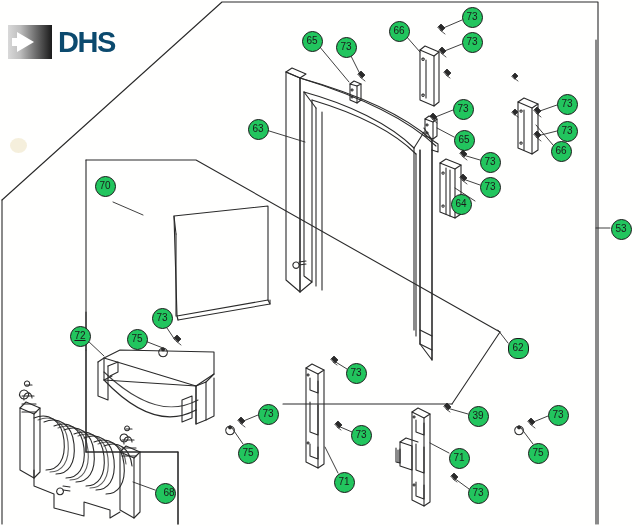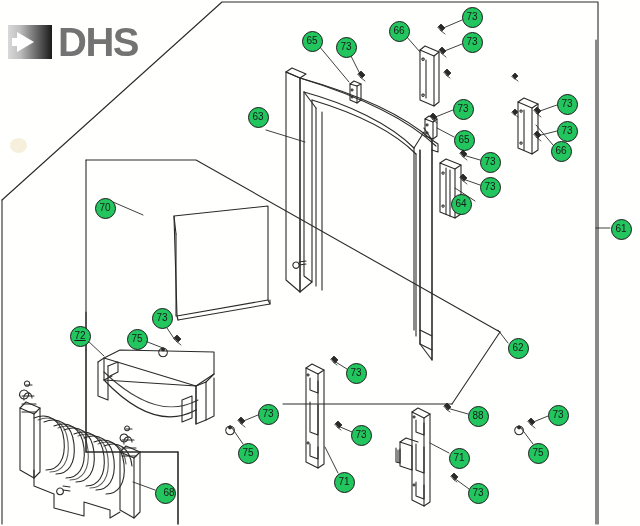--- a/index.html
+++ b/index.html
@@ -52,24 +52,24 @@
   .logo-mark .bar {
     position: absolute;
     left: 4px;
     top: 13px;
     width: 11px;
     height: 8px;
     background: #ffffff;
   }
   .logo-text {
     margin-left: 6px;
-    font-size: 40px;
+    font-size: 29px;
     font-weight: bold;
     letter-spacing: -1.5px;
-    color: #737373;
+    color: #0c4a6e;
     line-height: 34px;
     font-family: "Liberation Sans", sans-serif;
   }
   .callout {
     position: absolute;
     width: 19px;
     height: 19px;
     margin-left: -9.5px;
     margin-top: -9.5px;
     border: 1px solid #1a1a1a;
@@ -420,46 +420,46 @@
 
   <div class="logo-wrap">
     <div class="logo-mark">
       <div class="bar"></div>
       <div class="arrow"></div>
     </div>
     <div class="logo-text">DHS</div>
   </div>
 
   <div id="callout-layer">
-      <div class="callout" style="left: 620px; top: 228px;">61</div>
-      <div class="callout" style="left: 517px; top: 347px;">62</div>
-      <div class="callout" style="left: 257px; top: 116px;">63</div>
+      <div class="callout" style="left: 620px; top: 228px;">53</div>
+      <div class="callout" style="left: 517px; top: 347px; border-radius: 9px;">62</div>
+      <div class="callout" style="left: 257px; top: 128px;">63</div>
       <div class="callout" style="left: 460px; top: 203px;">64</div>
       <div class="callout" style="left: 311px; top: 40px;">65</div>
       <div class="callout" style="left: 463px; top: 139px;">65</div>
       <div class="callout" style="left: 398px; top: 30px;">66</div>
       <div class="callout" style="left: 560px; top: 150px;">66</div>
       <div class="callout" style="left: 164px; top: 492px; text-align: right;">68</div>
-      <div class="callout" style="left: 104px; top: 207px;">70</div>
+      <div class="callout" style="left: 104px; top: 185px;">70</div>
       <div class="callout" style="left: 343px; top: 481px;">71</div>
       <div class="callout" style="left: 458px; top: 457px;">71</div>
       <div class="callout" style="left: 79px; top: 335px; text-decoration: underline;">72</div>
       <div class="callout" style="left: 345px; top: 46px;">73</div>
       <div class="callout" style="left: 471px; top: 16px;">73</div>
       <div class="callout" style="left: 471px; top: 41px;">73</div>
       <div class="callout" style="left: 462px; top: 108px;">73</div>
       <div class="callout" style="left: 489px; top: 161px;">73</div>
       <div class="callout" style="left: 489px; top: 186px;">73</div>
       <div class="callout" style="left: 566px; top: 103px;">73</div>
       <div class="callout" style="left: 566px; top: 130px;">73</div>
       <div class="callout" style="left: 161px; top: 317px;">73</div>
       <div class="callout" style="left: 355px; top: 372px;">73</div>
       <div class="callout" style="left: 267px; top: 413px;">73</div>
       <div class="callout" style="left: 360px; top: 434px;">73</div>
       <div class="callout" style="left: 477px; top: 492px;">73</div>
       <div class="callout" style="left: 557px; top: 414px;">73</div>
-      <div class="callout" style="left: 477px; top: 415px;">88</div>
+      <div class="callout" style="left: 477px; top: 415px;">39</div>
       <div class="callout" style="left: 136px; top: 338px;">75</div>
       <div class="callout" style="left: 247px; top: 452px;">75</div>
       <div class="callout" style="left: 537px; top: 452px;">75</div>
     </div>
 
 </div>
 
 </body></html>

